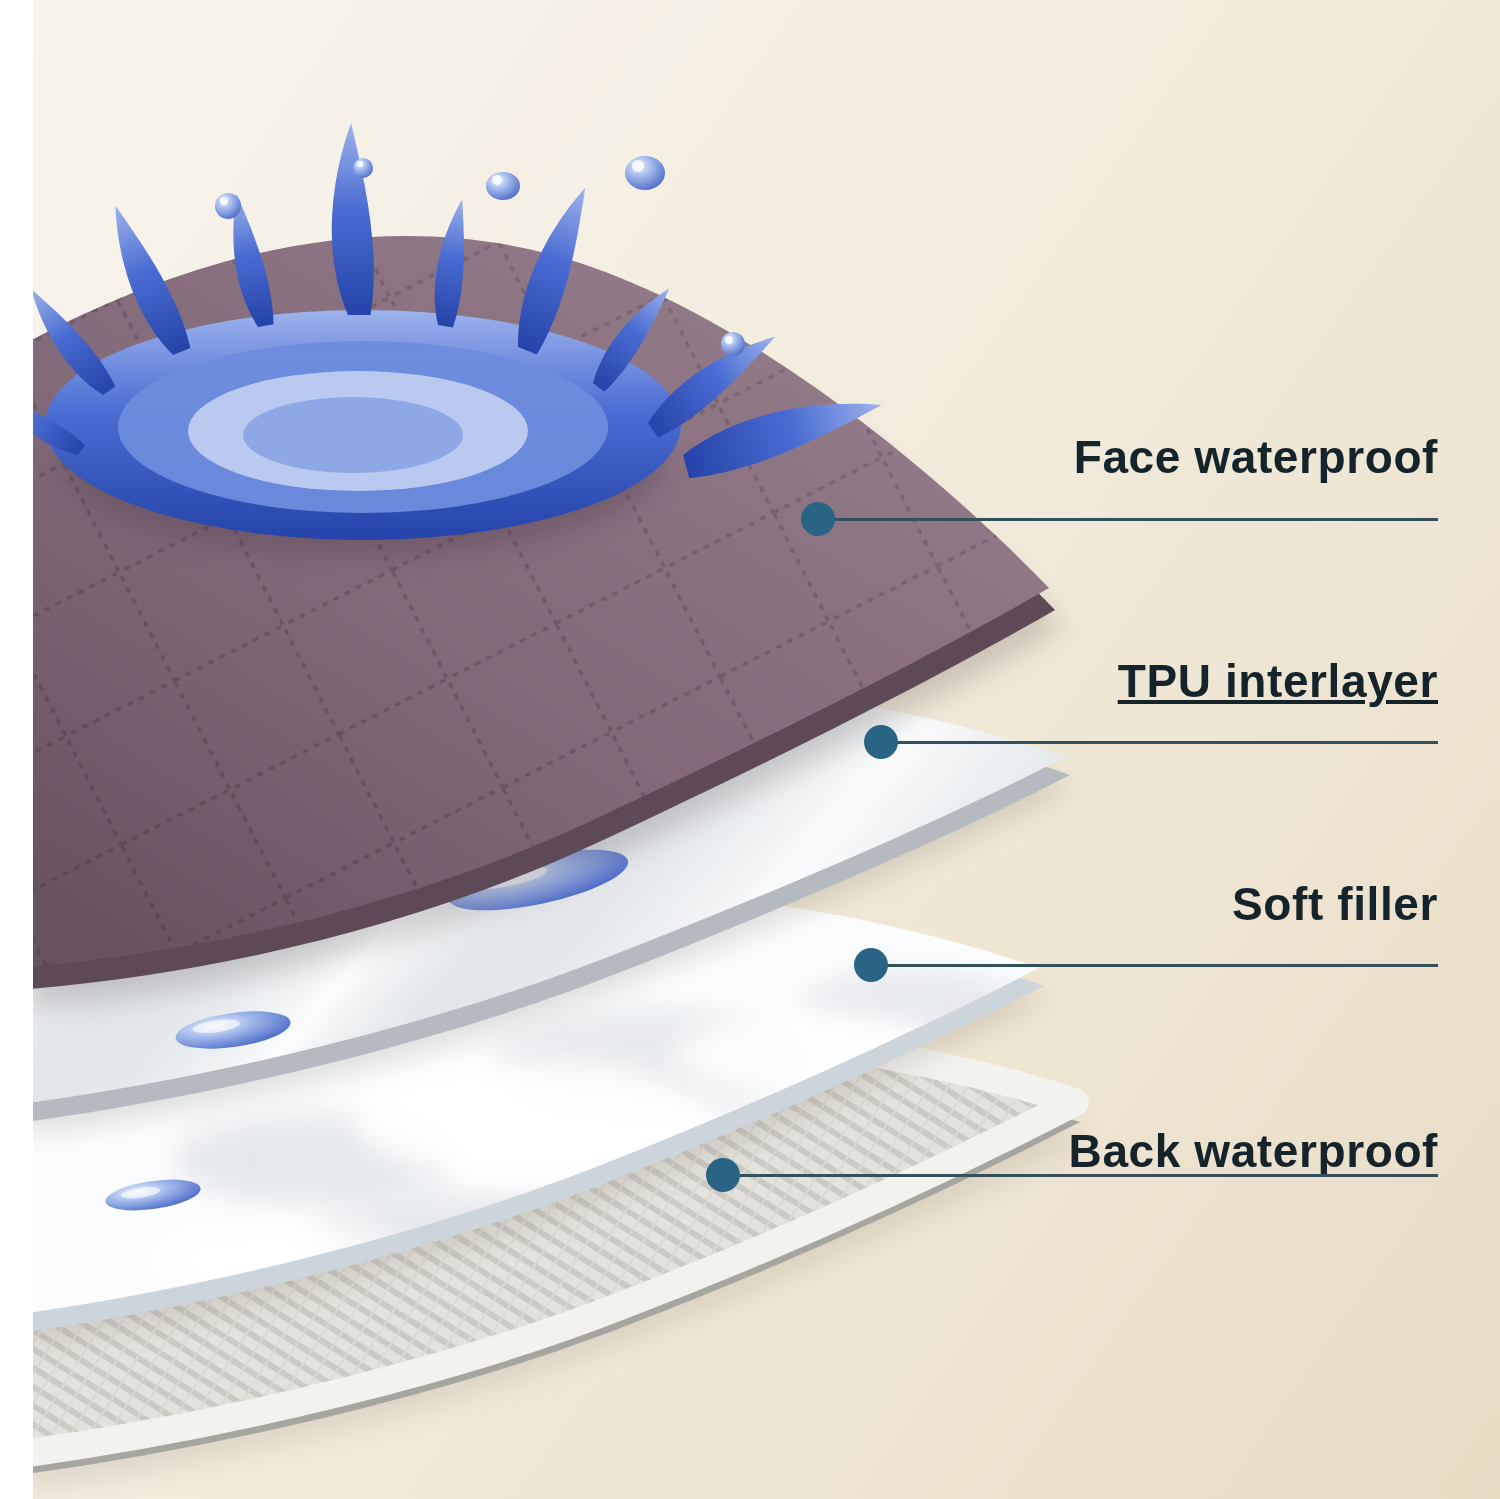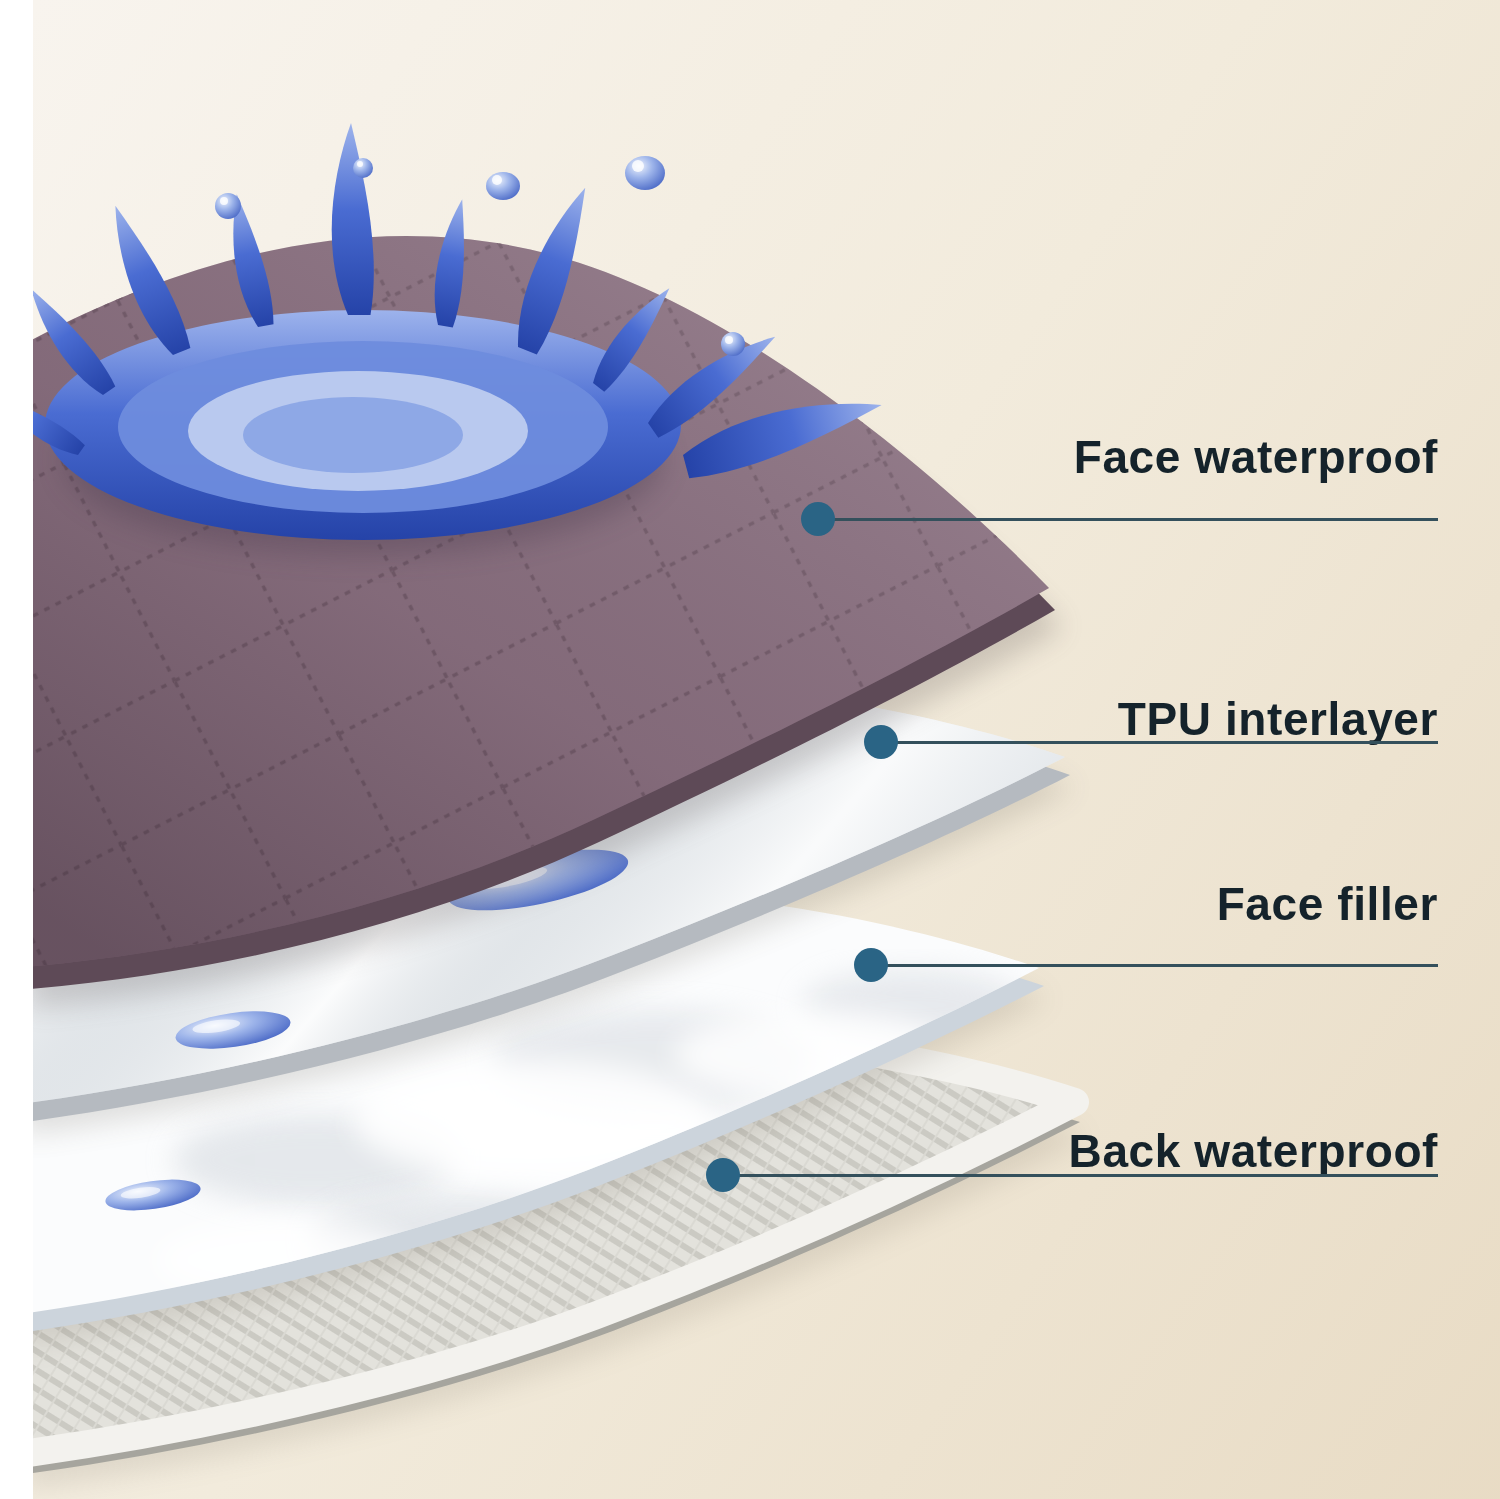--- a/index.html
+++ b/index.html
@@ -39,21 +39,21 @@
     font-size:46px;font-weight:700;letter-spacing:.6px;
     color:var(--label-text);white-space:nowrap;
   }
   
   #co1 .line{left:785px;top:518px;width:620px;}
   #co1 .dot{left:768px;top:502px;}
   #co1 .label{top:430px;}
   
   #co2 .line{left:848px;top:741px;width:557px;}
   #co2 .dot{left:831px;top:725px;}
-  #co2 .label{top:692px;}
+  #co2 .label{top:654px;text-decoration:underline;}
   
   #co3 .line{left:838px;top:964px;width:567px;}
   #co3 .dot{left:821px;top:948px;}
   #co3 .label{top:877px;}
   
   #co4 .line{left:690px;top:1174px;width:715px;}
   #co4 .dot{left:673px;top:1158px;}
   #co4 .label{top:1124px;}
 </style>
 </head>
@@ -214,21 +214,21 @@
     <span class="dot"></span>
   </div>
 
   <div class="callout" id="co2">
     <span class="label">TPU interlayer</span>
     <span class="line"></span>
     <span class="dot"></span>
   </div>
 
   <div class="callout" id="co3">
-    <span class="label">Face filler</span>
+    <span class="label">Soft filler</span>
     <span class="line"></span>
     <span class="dot"></span>
   </div>
 
   <div class="callout" id="co4">
     <span class="label">Back waterproof</span>
     <span class="line"></span>
     <span class="dot"></span>
   </div>
 

